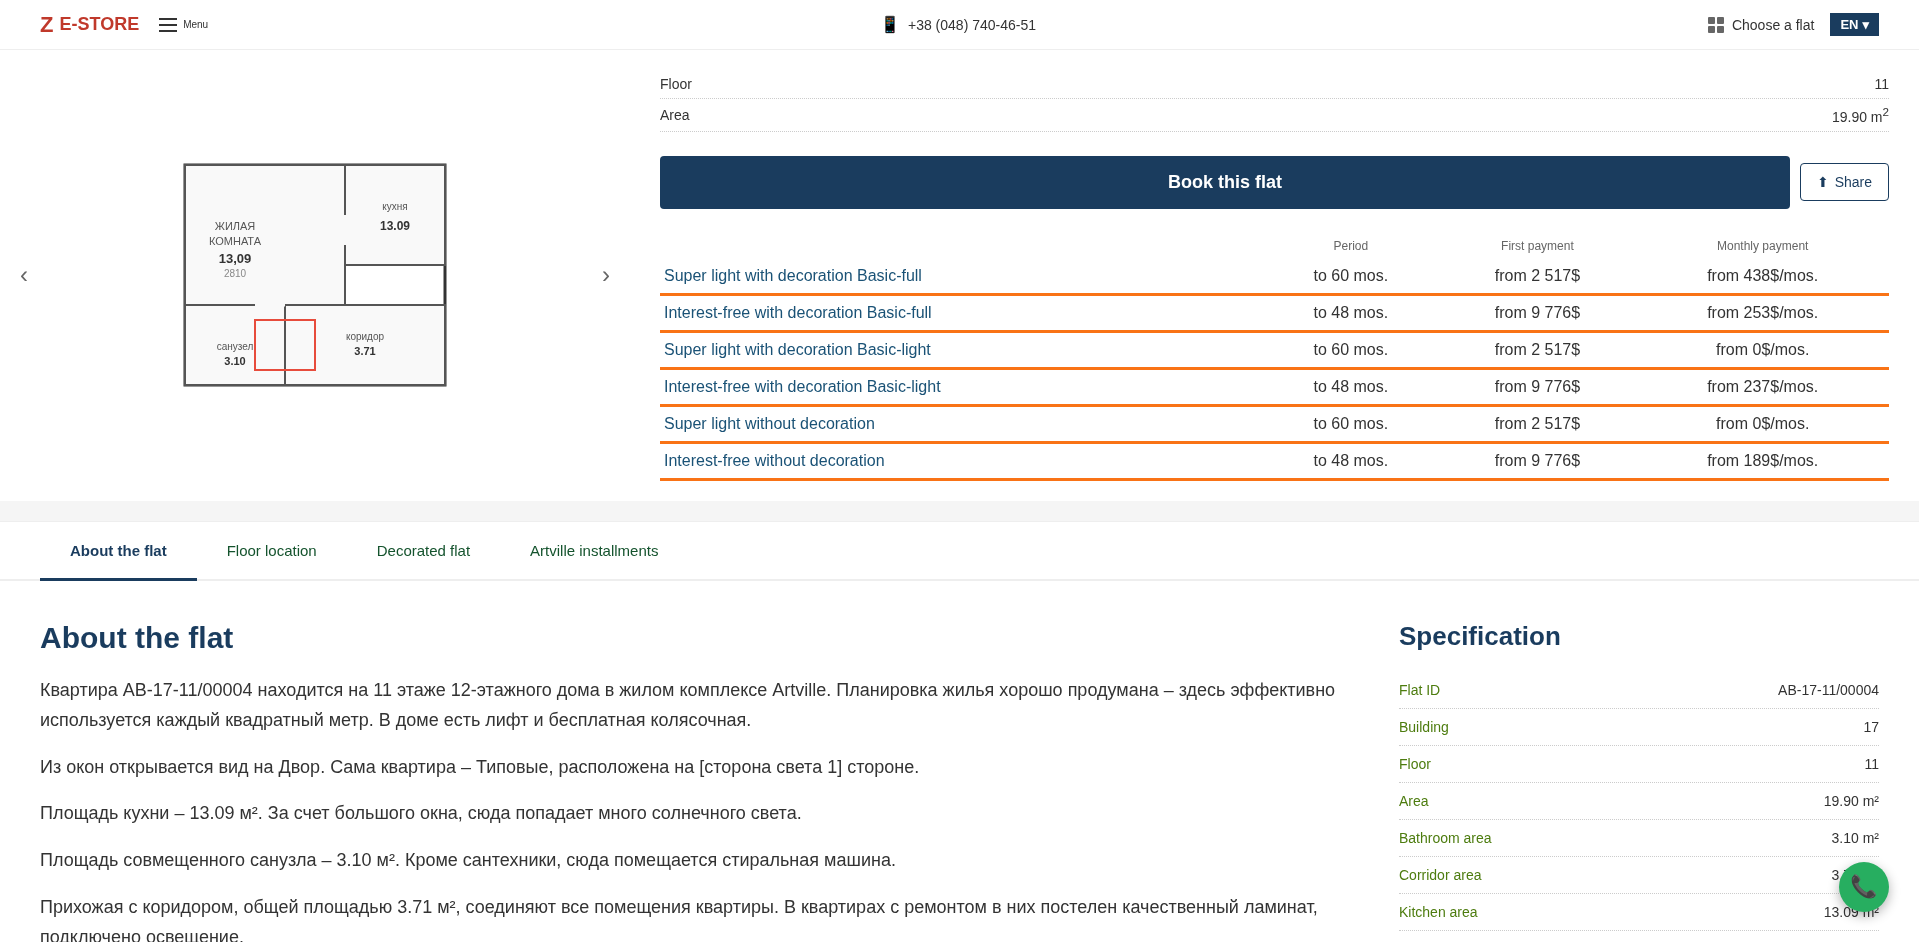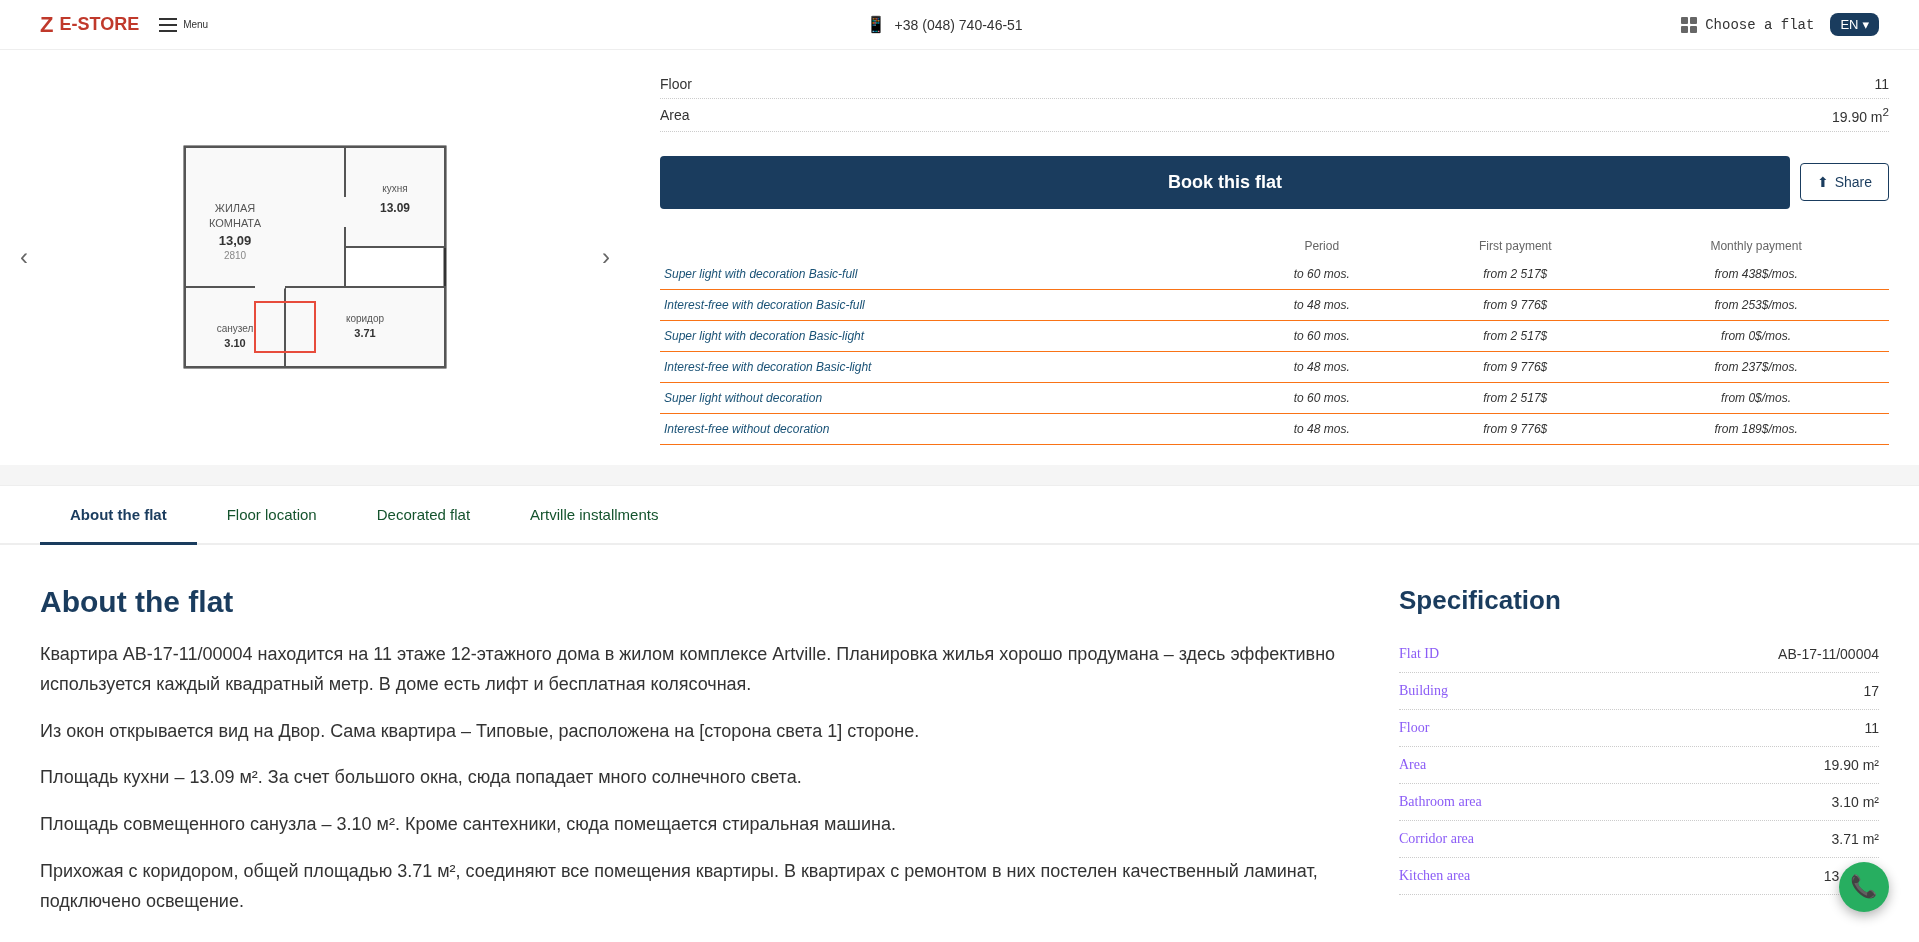--- a/index.html
+++ b/index.html
@@ -19,24 +19,24 @@
     }
     .header-left { display: flex; align-items: center; gap: 20px; }
     .logo { display: flex; align-items: center; gap: 6px; font-weight: bold; font-size: 18px; color: #c0392b; }
     .logo-z { color: #c0392b; font-weight: 900; font-size: 22px; }
     .menu-btn { display: flex; align-items: center; gap: 6px; cursor: pointer; font-size: 10px; color: #333; }
     .hamburger { display: flex; flex-direction: column; gap: 4px; }
     .hamburger span { width: 18px; height: 2px; background: #333; display: block; }
     .header-center { display: flex; align-items: center; gap: 8px; font-size: 14px; }
     .phone-icon { color: #c0392b; font-size: 16px; }
     .header-right { display: flex; align-items: center; gap: 16px; }
-    .choose-flat { display: flex; align-items: flex-start; gap: 8px; font-size: 14px; color: #333; cursor: pointer; font-family: Liberation Mono, monospace; }
+    .choose-flat { display: flex; align-items: flex-start; gap: 8px; font-size: 14px; color: #333; cursor: pointer; }
     .grid-icon { display: grid; grid-template-columns: 1fr 1fr; gap: 2px; width: 16px; height: 16px; }
     .grid-icon span { background: #666; border-radius: 1px; }
-    .lang-btn { background: #1a3c5e; color: #fff; padding: 4px 10px; border-radius: 8px; font-size: 13px; display: flex; align-items: center; gap: 4px; cursor: pointer; }
+    .lang-btn { background: #1a3c5e; color: #fff; padding: 4px 10px; border-radius: 0; font-size: 13px; display: flex; align-items: center; gap: 4px; cursor: pointer; font-weight: bold; }
 
     
     .main-content {
       display: flex;
       gap: 0;
       background: #f5f5f5;
       padding: 0;
     }
 
     
@@ -125,23 +125,22 @@
     .installment-table th {
       text-align: center;
       font-size: 12px;
       color: #666;
       font-weight: 500;
       padding: 6px 4px;
     }
     .installment-table th:first-child { text-align: left; }
     .installment-table td {
       padding: 8px 4px;
-      font-size: 12px;
-      border-bottom: 1px solid #f97316;
-      font-style: italic;
+      font-size: 16px;
+      border-bottom: 3px solid #f97316;
     }
     .installment-table td:first-child { color: #1a5276; }
     .installment-table td:not(:first-child) { text-align: center; color: #333; }
 
     
     .tabs-section {
       background: #fff;
       border-top: 1px solid #eee;
       margin-top: 10px;
     }
@@ -201,21 +200,21 @@
       margin-bottom: 20px;
     }
     .spec-row {
       display: flex;
       justify-content: space-between;
       align-items: center;
       border-bottom: 1px dotted #ccc;
       padding: 10px 0;
       font-size: 14px;
     }
-    .spec-label { color: #8b5cf6; font-family: Liberation Serif, serif; }
+    .spec-label { color: #4d7c0f; }
     .spec-value { color: #333; font-weight: 500; }
 
     
     .phone-fab {
       position: fixed;
       bottom: 30px;
       right: 30px;
       width: 50px;
       height: 50px;
       background: #27ae60;

